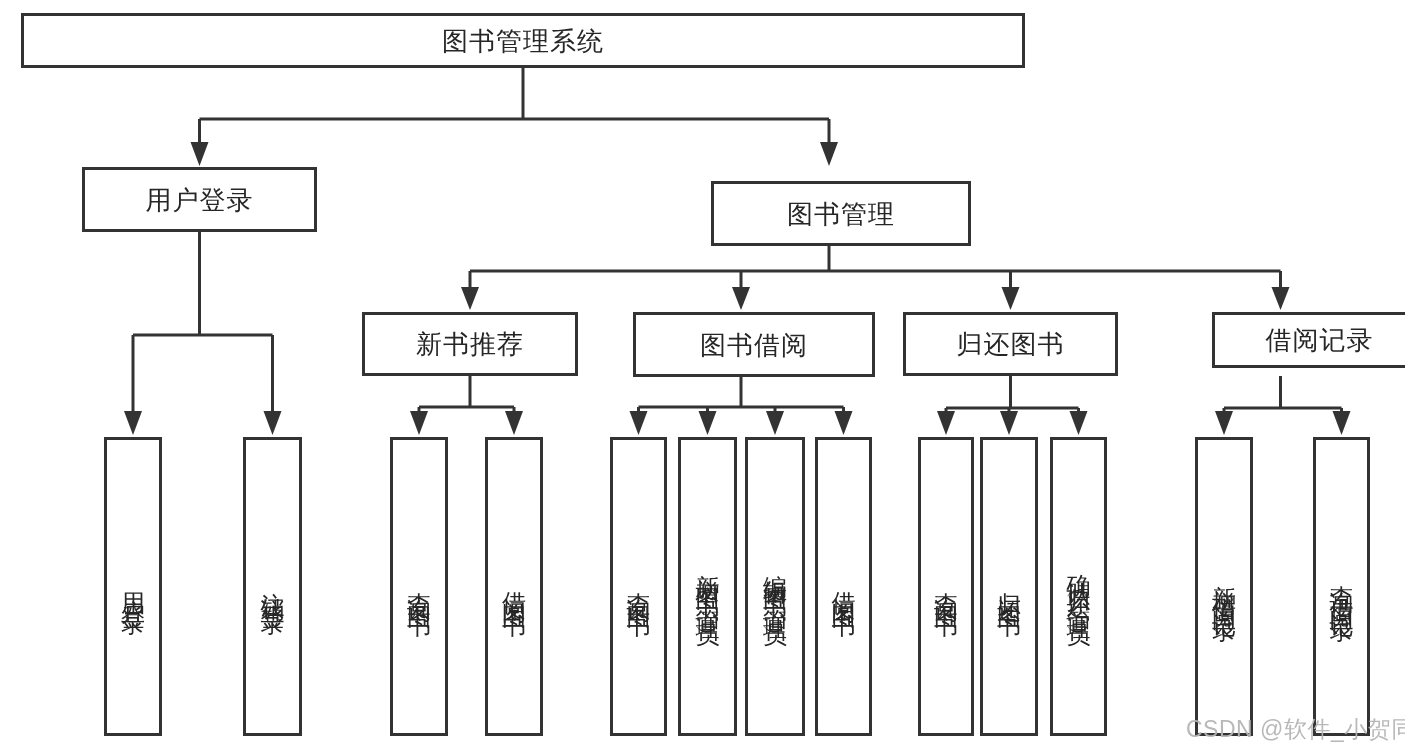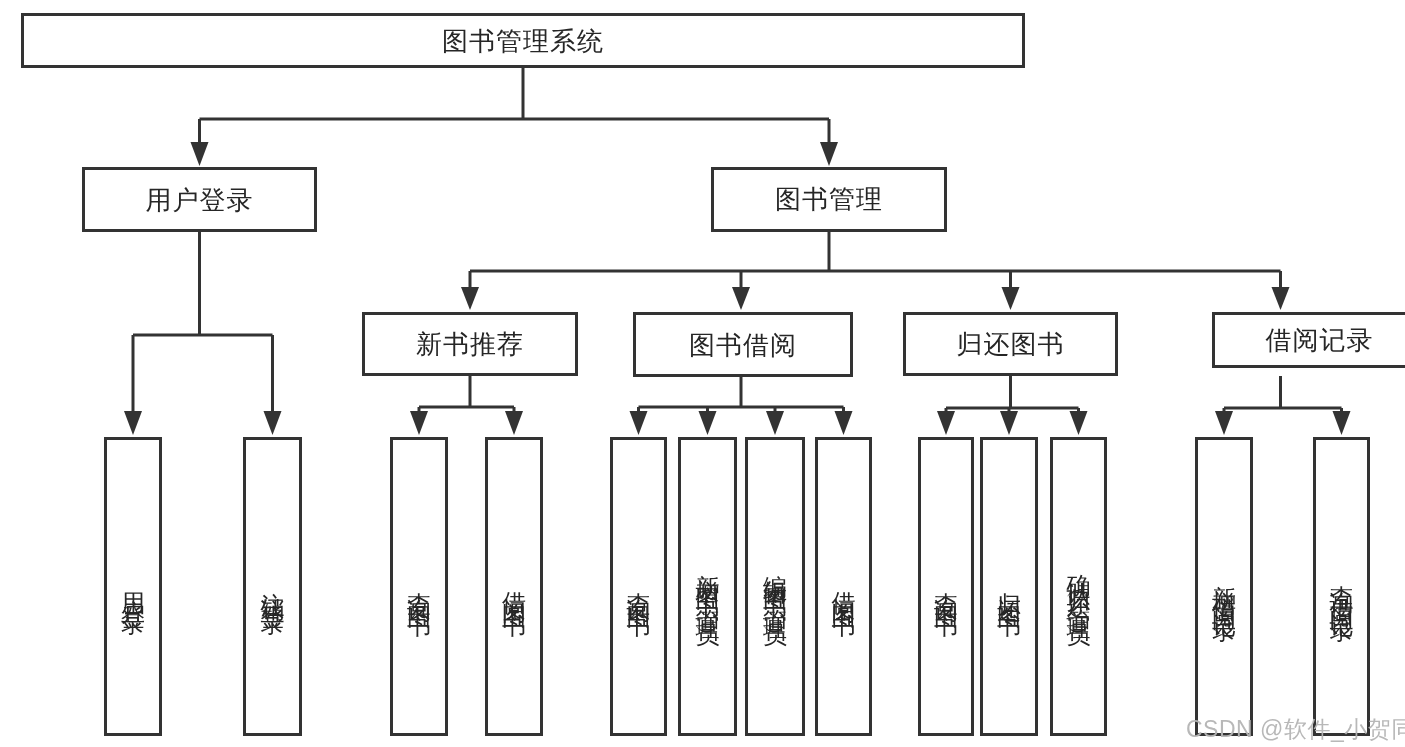--- a/index.html
+++ b/index.html
@@ -148,28 +148,28 @@
     </g>
   </svg>
 
   <div class="box h" style="left:21px; top:13px; width:1004px; height:55px;">
     <span class="label">图书管理系统</span>
   </div>
 
   <div class="box h" style="left:82px; top:167px; width:235px; height:65px;">
     <span class="label">用户登录</span>
   </div>
-  <div class="box h" style="left:711px; top:167px; width:236px; height:65px;font-family:Liberation Serif, serif;">
+  <div class="box h" style="left:711px; top:181px; width:260px; height:65px;">
     <span class="label">图书管理</span>
   </div>
 
   <div class="box h" style="left:362px; top:312px; width:216px; height:64px;align-items:center;">
     <span class="label">新书推荐</span>
   </div>
-  <div class="box h" style="left:633px; top:312px; width:220px; height:65px;align-items:center;">
+  <div class="box h" style="left:633px; top:312px; width:242px; height:65px;align-items:center;">
     <span class="label">图书借阅</span>
   </div>
   <div class="box h" style="left:903px; top:312px; width:215px; height:64px;">
     <span class="label">归还图书</span>
   </div>
   <div class="box h" style="left:1212px; top:312px; width:215px; height:56px;">
     <span class="label">借阅记录</span>
   </div>
 
   <div class="box leaf" style="left:104px; top:437px; width:58px; height:299px;">

